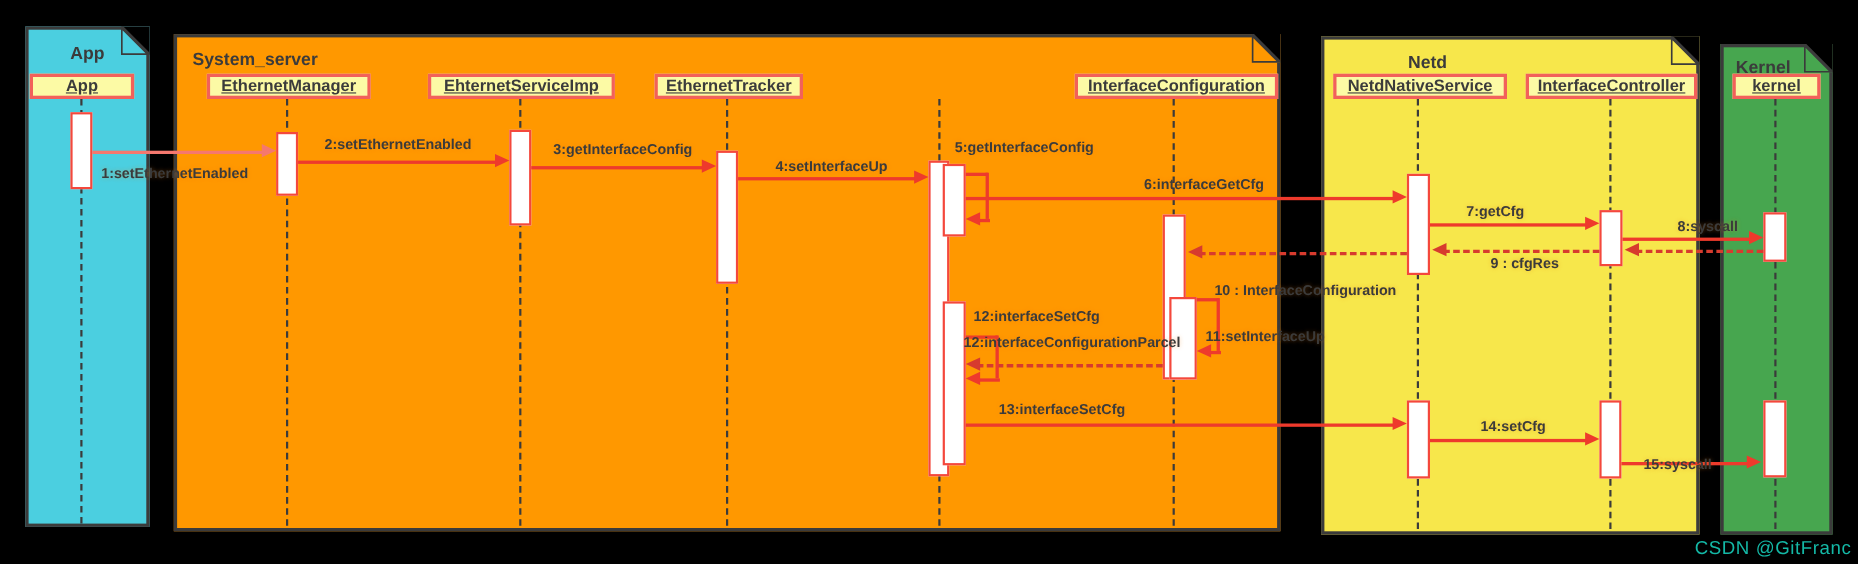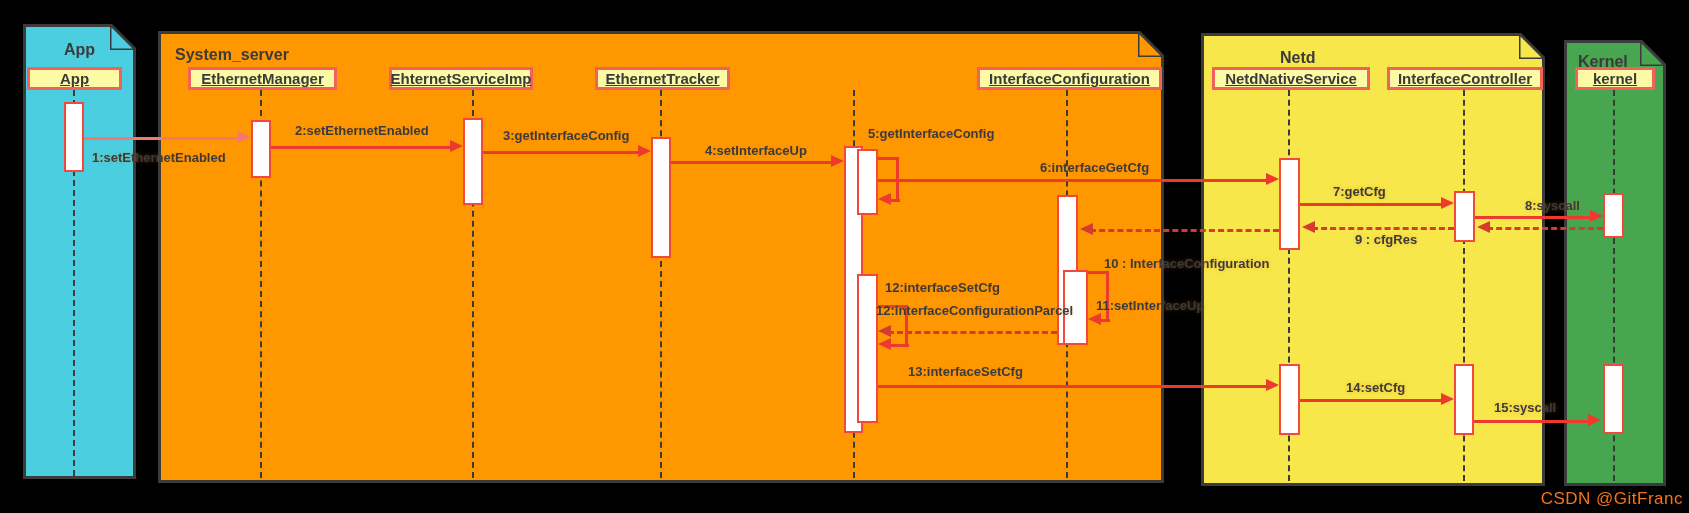--- a/index.html
+++ b/index.html
@@ -21,21 +21,21 @@
   .lifeline{position:absolute;width:0;border-left:2px dashed #3b3b3b;z-index:1;}
   .act{position:absolute;background:#fff;border:2px solid;box-sizing:border-box;z-index:2;}
   .mline{position:absolute;height:0;z-index:4;}
   .vline{position:absolute;width:0;z-index:4;}
   .ahead{position:absolute;width:0;height:0;z-index:4;}
   .msg-label{
     position:absolute;font-weight:bold;font-size:13px;color:#3b3b3b;
     white-space:nowrap;z-index:5;text-shadow:0 0 4px rgba(235,130,30,0.38);
   }
   .watermark{
-    position:absolute;right:6px;top:489px;font-size:17px;color:#f97316;
+    position:absolute;right:6px;top:489px;font-size:17px;color:#14b8a6;
     z-index:6;letter-spacing:.5px;
   }
 </style>
 </head>
 <body>
 
 <div id="stage" style="width: 1689px; height: 513px; background: rgb(0, 0, 0);">
   <div class="watermark">CSDN @GitFranc</div>
 <div class="frame" style="left: 23px; top: 24px; width: 113px; height: 455px; background: rgb(75, 207, 224); border-color: rgb(59, 59, 59);">
       <svg class="fold" width="26" height="26" viewBox="0 0 26 26">
@@ -69,21 +69,21 @@
     <div class="lifeline" style="left: 260px; top: 90px; height: 388px; border-color: rgb(59, 59, 59);"></div>
     <div class="lifeline" style="left: 472px; top: 90px; height: 388px; border-color: rgb(59, 59, 59);"></div>
     <div class="lifeline" style="left: 660px; top: 90px; height: 388px; border-color: rgb(59, 59, 59);"></div>
     <div class="lifeline" style="left: 853px; top: 90px; height: 388px; border-color: rgb(59, 59, 59);"></div>
     <div class="lifeline" style="left: 1066px; top: 90px; height: 388px; border-color: rgb(59, 59, 59);"></div>
     <div class="lifeline" style="left: 1288px; top: 90px; height: 391px; border-color: rgb(59, 59, 59);"></div>
     <div class="lifeline" style="left: 1463px; top: 90px; height: 391px; border-color: rgb(59, 59, 59);"></div>
     <div class="lifeline" style="left: 1613px; top: 90px; height: 391px; border-color: rgb(59, 59, 59);"></div>
     <div class="pbox" style="left: 27px; top: 67px; width: 95px; height: 23px; background: rgb(252, 250, 165); border-color: rgb(242, 97, 90);">App</div>
     <div class="pbox" style="left: 188px; top: 67px; width: 149px; height: 23px; background: rgb(252, 250, 165); border-color: rgb(242, 97, 90);">EthernetManager</div>
-    <div class="pbox" style="left: 389px; top: 67px; width: 144px; height: 23px; background: rgb(252, 250, 165); border-color: rgb(242, 97, 90);">EhternetServiceImp</div>
+    <div class="pbox" style="left: 389px; top: 67px; width: 170px; height: 23px; background: rgb(252, 250, 165); border-color: rgb(242, 97, 90);">EhternetServiceImp</div>
     <div class="pbox" style="left: 595px; top: 67px; width: 135px; height: 23px; background: rgb(252, 250, 165); border-color: rgb(242, 97, 90);">EthernetTracker</div>
     <div class="pbox" style="left: 977px; top: 67px; width: 185px; height: 23px; background: rgb(252, 250, 165); border-color: rgb(242, 97, 90);">InterfaceConfiguration</div>
     <div class="pbox" style="left: 1387px; top: 67px; width: 156px; height: 23px; background: rgb(252, 250, 165); border-color: rgb(242, 97, 90);">InterfaceController</div>
     <div class="pbox" style="left: 1212px; top: 67px; width: 158px; height: 23px; background: rgb(252, 250, 165); border-color: rgb(242, 97, 90);">NetdNativeService</div>
     <div class="pbox" style="left: 1575px; top: 67px; width: 80px; height: 23px; background: rgb(252, 250, 165); border-color: rgb(242, 97, 90);">kernel</div>
     <div class="act" style="left: 64px; top: 102px; width: 20px; height: 70px; border-color: rgb(244, 72, 60); background: rgb(255, 255, 255);"></div>
     <div class="act" style="left: 251px; top: 120px; width: 20px; height: 58px; border-color: rgb(244, 72, 60); background: rgb(255, 255, 255);"></div>
     <div class="act" style="left: 463px; top: 118px; width: 20px; height: 87px; border-color: rgb(244, 72, 60); background: rgb(255, 255, 255);"></div>
     <div class="act" style="left: 651px; top: 137px; width: 20px; height: 121px; border-color: rgb(244, 72, 60); background: rgb(255, 255, 255);"></div>
     <div class="act" style="left: 844px; top: 146px; width: 19px; height: 287px; border-color: rgb(244, 72, 60); background: rgb(255, 255, 255);"></div>
@@ -130,21 +130,21 @@
     <div class="ahead" style="left: 878px; top: 325px; border-right: 13px solid rgb(215, 59, 46); border-top: 6px solid transparent; border-bottom: 6px solid transparent;"></div>
     <div class="msg-label" style="left: 876px; top: 303px;">12:interfaceConfigurationParcel</div>
     <div class="mline" style="left: 878px; top: 385px; width: 391px; border-top: 3px solid rgb(238, 58, 44);"></div>
     <div class="ahead" style="left: 1266px; top: 379px; border-left: 13px solid rgb(238, 58, 44); border-top: 6px solid transparent; border-bottom: 6px solid transparent;"></div>
     <div class="msg-label" style="left: 908px; top: 364px;">13:interfaceSetCfg</div>
     <div class="mline" style="left: 1300px; top: 399px; width: 144px; border-top: 3px solid rgb(238, 58, 44);"></div>
     <div class="ahead" style="left: 1441px; top: 393px; border-left: 13px solid rgb(238, 58, 44); border-top: 6px solid transparent; border-bottom: 6px solid transparent;"></div>
     <div class="msg-label" style="left: 1346px; top: 380px;">14:setCfg</div>
     <div class="mline" style="left: 1474px; top: 420px; width: 117px; border-top: 3px solid rgb(238, 58, 44);"></div>
     <div class="ahead" style="left: 1588px; top: 414px; border-left: 13px solid rgb(238, 58, 44); border-top: 6px solid transparent; border-bottom: 6px solid transparent;"></div>
-    <div class="msg-label" style="left: 1494px; top: 400px;">15:syscall</div>
+    <div class="msg-label" style="left: 1494px; top: 414px;">15:syscall</div>
     <div class="mline" style="left: 878px; top: 157px; width: 20px; border-top: 3px solid rgb(238, 58, 44);"></div>
     <div class="vline" style="left: 896px; top: 157px; height: 42px; border-left: 3px solid rgb(238, 58, 44);"></div>
     <div class="mline" style="left: 889px; top: 199px; width: 11px; border-top: 3px solid rgb(238, 58, 44);"></div>
     <div class="ahead" style="left: 878px; top: 193px; border-right: 13px solid rgb(238, 58, 44); border-top: 6px solid transparent; border-bottom: 6px solid transparent;"></div>
     <div class="msg-label" style="left: 868px; top: 126px;">5:getInterfaceConfig</div>
     <div class="mline" style="left: 1088px; top: 271px; width: 20px; border-top: 3px solid rgb(238, 58, 44);"></div>
     <div class="vline" style="left: 1106px; top: 271px; height: 48px; border-left: 3px solid rgb(238, 58, 44);"></div>
     <div class="mline" style="left: 1099px; top: 319px; width: 11px; border-top: 3px solid rgb(238, 58, 44);"></div>
     <div class="ahead" style="left: 1088px; top: 313px; border-right: 13px solid rgb(238, 58, 44); border-top: 6px solid transparent; border-bottom: 6px solid transparent;"></div>
     <div class="msg-label" style="left: 1096px; top: 298px;">11:setInterfaceUp</div>

